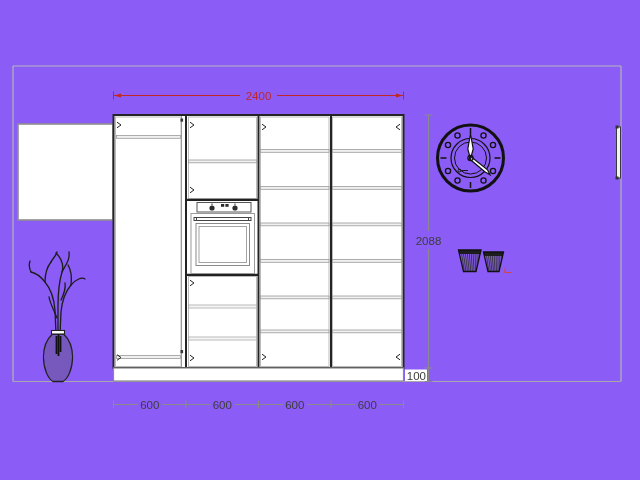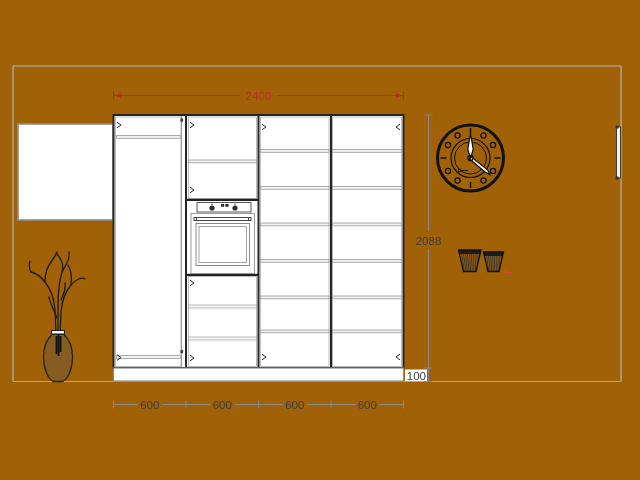--- a/index.html
+++ b/index.html
@@ -1,16 +1,16 @@
 <!DOCTYPE html>
 <html><head>
 <meta charset="utf-8">
 <style>
   html,body{margin:0;padding:0;background:#ffffff;}
-  .canvas{position:relative;width:640px;height:480px;background:#a16207;overflow:hidden;
+  .canvas{position:relative;width:640px;height:480px;background:#8b5cf6;overflow:hidden;
           font-family:"Liberation Sans",sans-serif;}
   svg{display:block;}
   text{font-family:"Liberation Sans",sans-serif;font-size:11.5px;}
   .dim-text{fill:#3c3c3c;}
 </style>
 </head>
 <body>
 
 <div class="canvas">
 <svg width="640" height="480" viewBox="0 0 640 480" xmlns="http://www.w3.org/2000/svg">

